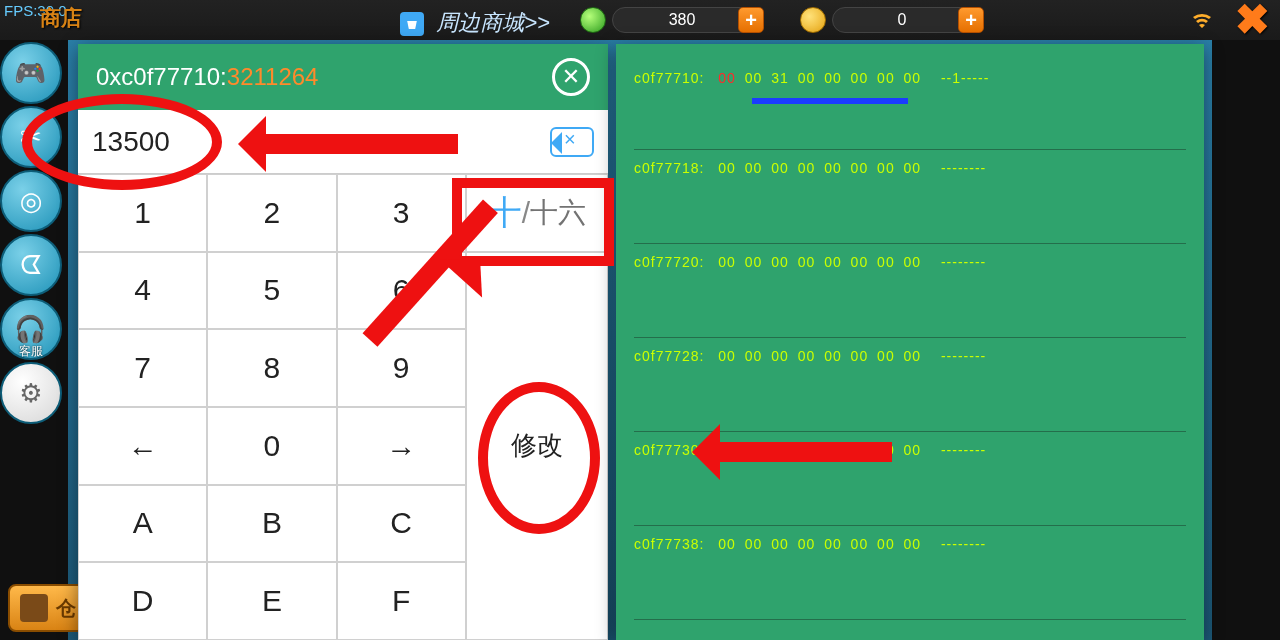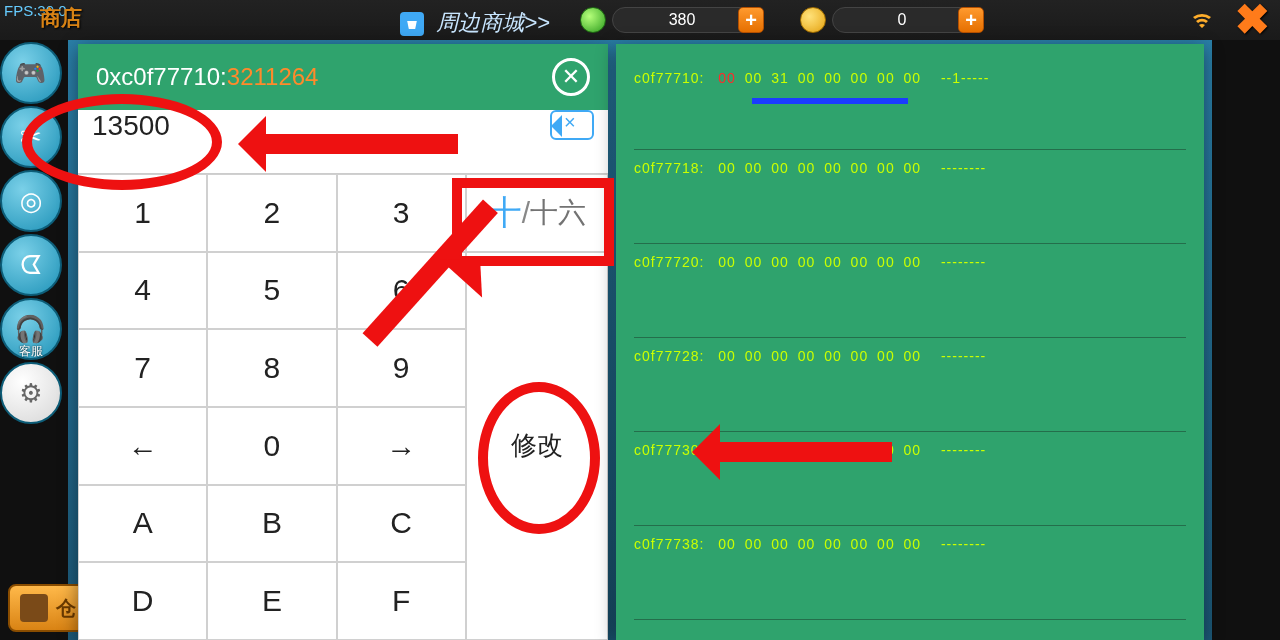--- a/index.html
+++ b/index.html
@@ -30,21 +30,21 @@
   .bg-panel{position:absolute;left:68px;top:40px;width:1144px;height:600px;background:linear-gradient(#2a7fa8,#1c5877);}
   .bottom-btn{position:absolute;left:8px;bottom:8px;height:48px;width:160px;background:linear-gradient(#ffb94a,#d98314);border:2px solid #8a4d00;border-radius:8px;display:flex;align-items:center;padding-left:10px;color:#6a3a00;font-size:20px;font-weight:bold;}
   .bottom-btn .cube{width:28px;height:28px;background:#7a4a18;border-radius:4px;margin-right:8px;}
   
   .editor{position:absolute;left:78px;top:44px;width:530px;height:596px;background:#fff;box-shadow:0 4px 18px rgba(0,0,0,.45);display:flex;flex-direction:column;}
   .editor-head{height:66px;background:#2fa36d;display:flex;align-items:center;padding:0 18px;color:#fff;font-size:24px;justify-content:space-between;}
   .editor-head .addr{display:flex;gap:0;align-items:flex-start;}
   .editor-head .addr .a1{color:#fff;}
   .editor-head .addr .a2{color:#ff8a2b;}
   .editor-head .xbtn{width:38px;height:38px;border:3px solid #fff;border-radius:50%;display:flex;align-items:center;justify-content:center;color:#fff;font-size:22px;cursor:pointer;}
-  .input-row{height:64px;border-bottom:1px solid #ccc;display:flex;align-items:flex-start;padding:0 14px;font-size:28px;color:#222;}
+  .input-row{height:64px;border-bottom:1px solid #ccc;display:flex;align-items:center;padding:0 14px;font-size:28px;color:#222;}
   .input-row .val{flex:1;}
   .input-row .bksp{width:44px;height:30px;border:2px solid #3fa9f5;border-radius:6px;position:relative;}
   .input-row .bksp::before{content:"";position:absolute;left:-12px;top:3px;border:11px solid transparent;border-right-color:#3fa9f5;}
   .input-row .bksp::after{content:"×";position:absolute;left:12px;top:-1px;color:#3fa9f5;font-size:20px;}
   .keypad{flex:1;display:grid;grid-template-columns:repeat(3,1fr) 1.1fr;grid-template-rows:repeat(6,1fr);}
   .key{border:1px solid #d0d0d0;display:flex;align-items:center;justify-content:center;font-size:30px;color:#222;cursor:pointer;background:#fff;}
   .key.tall{grid-row:span 5;font-size:26px;}
   .key .hex{color:#3fa9f5;font-size:34px;}
   .key .hex2{color:#737373;font-size:28px;}
   

